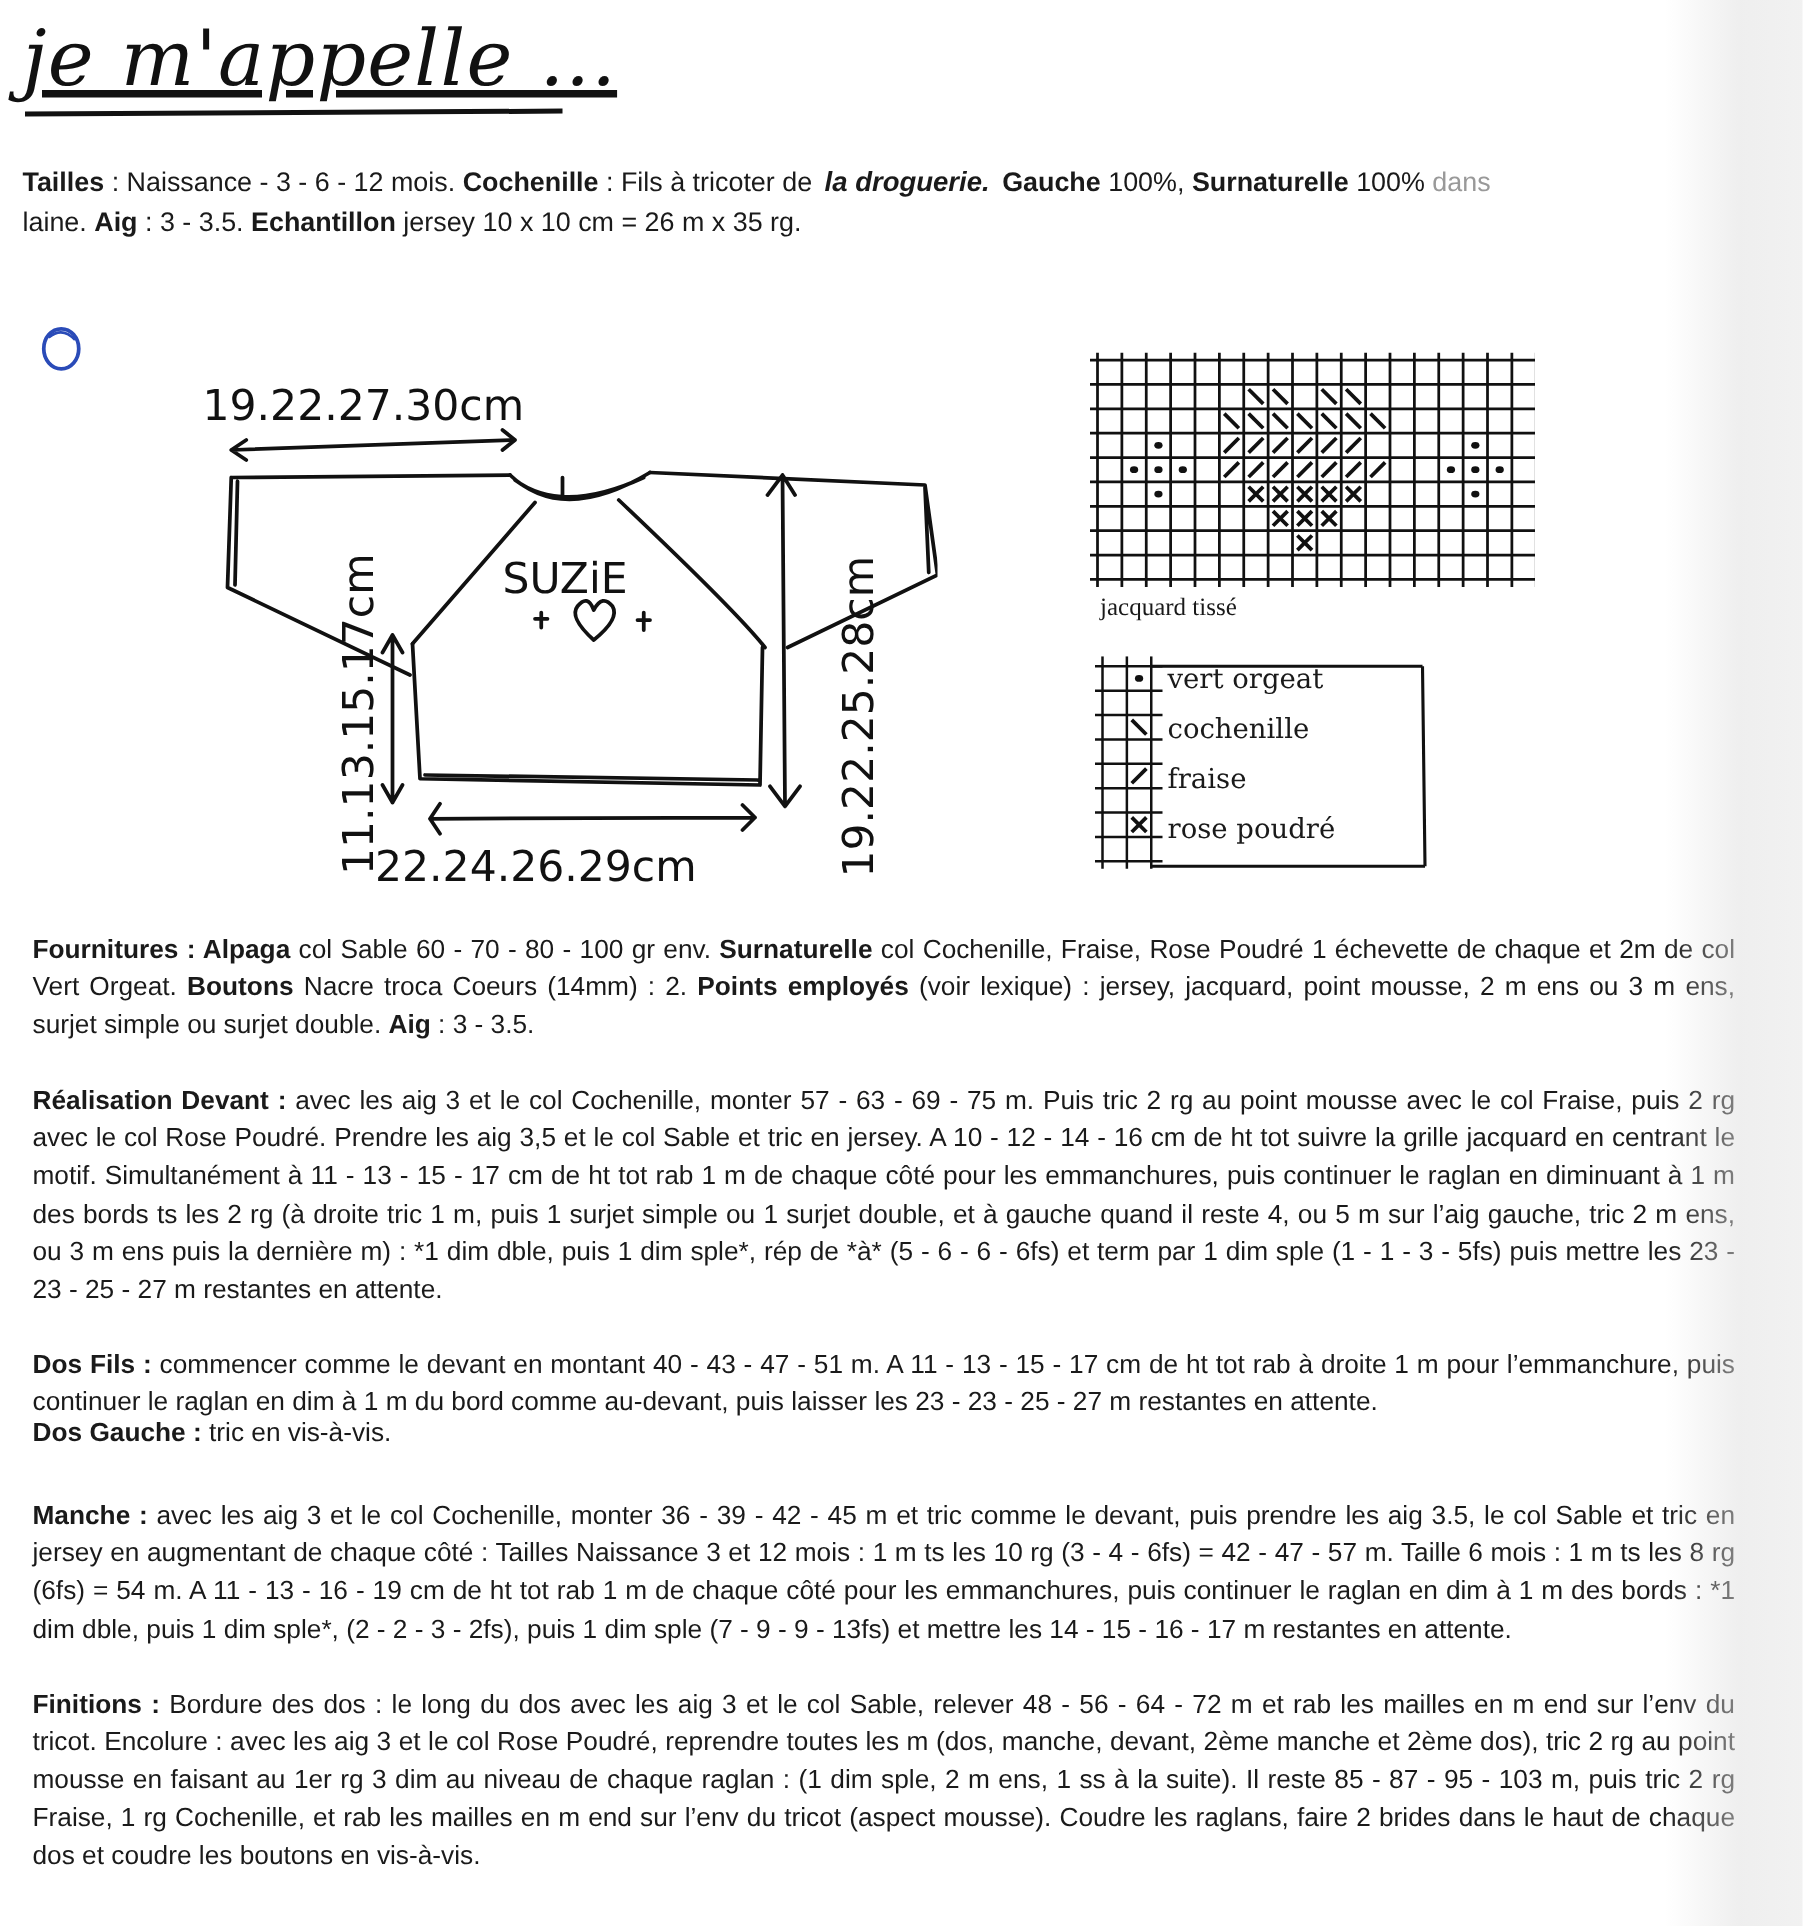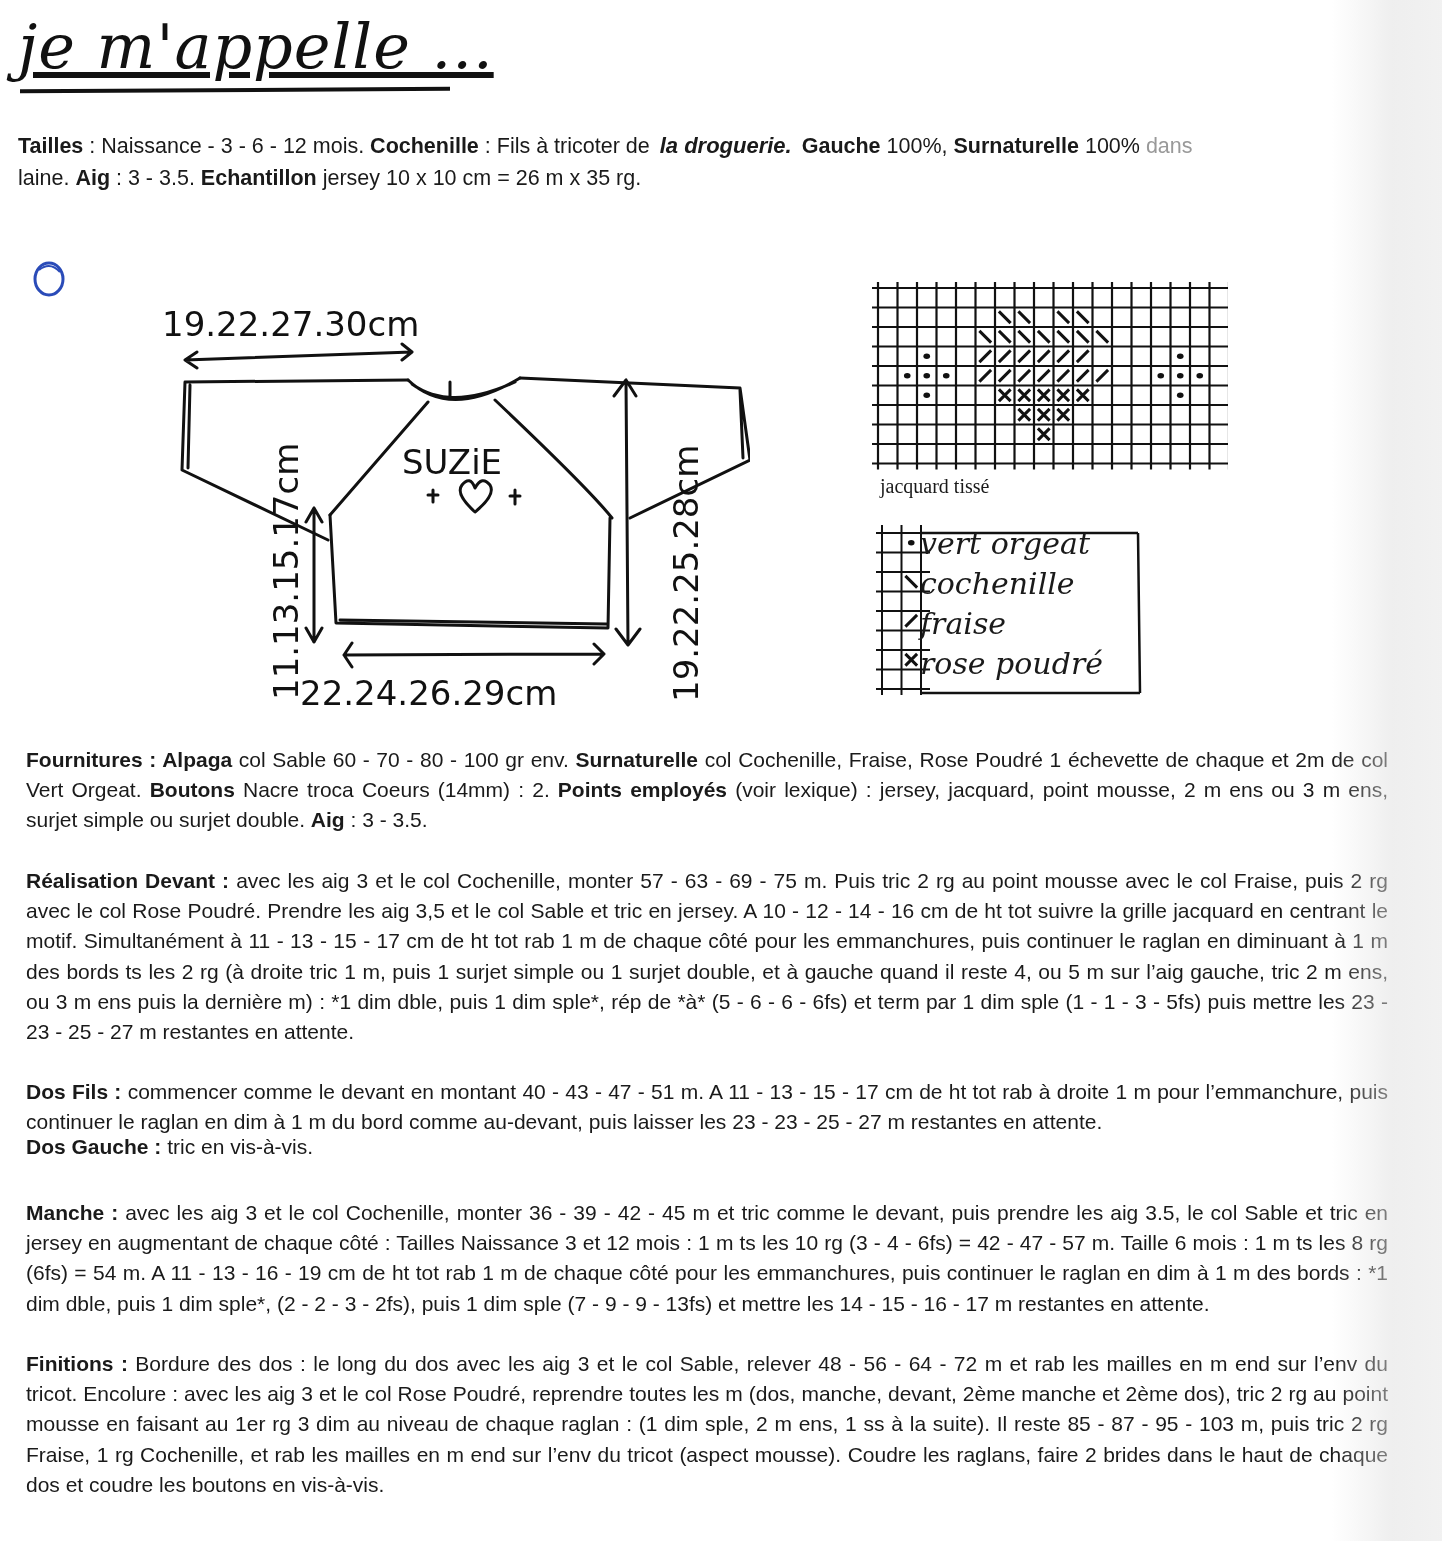--- a/index.html
+++ b/index.html
@@ -30,21 +30,21 @@
   .faded { color:#999; }
   .circle-mark { position:absolute; left:28px; top:258px; width:42px; height:42px; }
   .sketch { position:absolute; left:150px; top:290px; width:600px; height:430px; }
   .hand {
     font-family:"DejaVu Sans", sans-serif; font-size:34px; fill:#111;
   }
   .chart { position:absolute; left:872px; top:282px; }
   .chart-caption { position:absolute; left:880px; top:475px; font-size:20px;font-family:Liberation Serif, serif; }
   .legend { position:absolute; left:876px; top:525px; width:270px; height:175px; }
   .legend-label {
-    position:absolute; left:44px; font-family:"DejaVu Serif", serif; font-style:italic; font-size:30px; line-height:34px;
+    position:absolute; left:58px; font-family:"DejaVu Serif", serif; font-size:22px; line-height:34px;
   }
   .body-text {
     position:absolute; left:26px; width:1362px;
     font-size:21px; line-height:30.2px; text-align:justify;
   }
 </style>
 </head>
 <body>
 
 <div class="title">je m'appelle ...</div>

